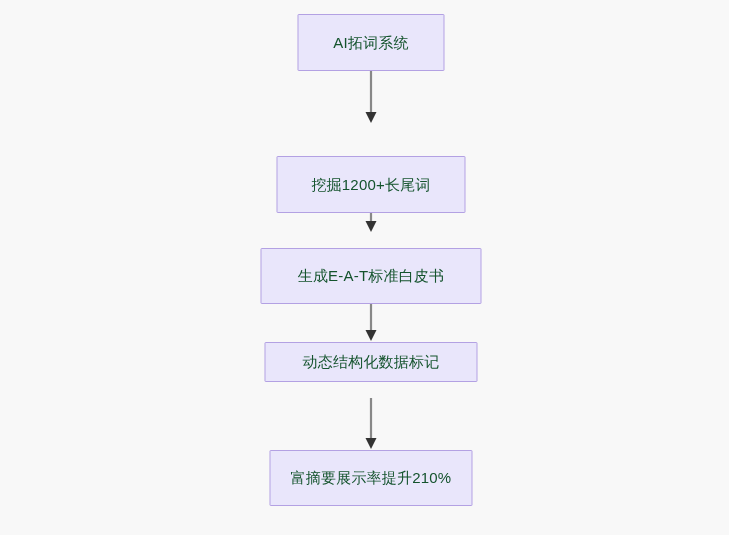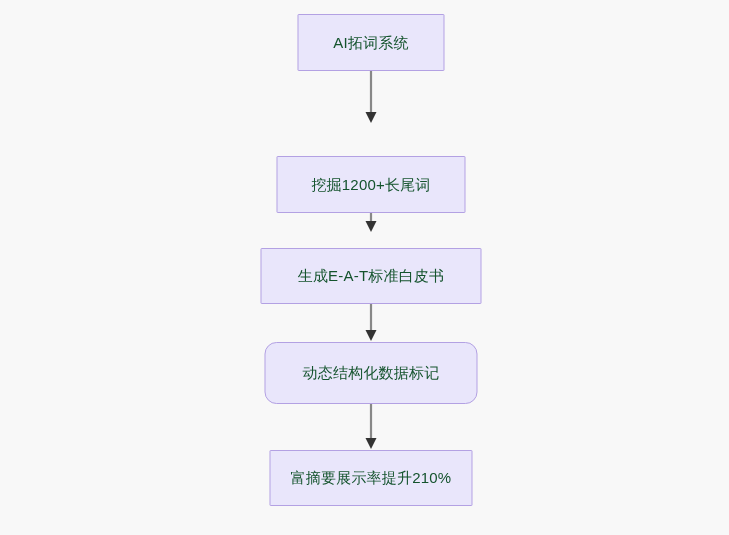--- a/index.html
+++ b/index.html
@@ -91,21 +91,21 @@
   </div>
 
   <div class="node" style="left:371px; top:124px; width:189px; height:57px;margin-top:32px;">
     <span class="node-label">挖掘1200+长尾词</span>
   </div>
 
   <div class="node" style="left:371px; top:248px; width:221px; height:56px;">
     <span class="node-label">生成E-A-T标准白皮书</span>
   </div>
 
-  <div class="node" style="left:371px; top:342px; width:213px; height:62px;border-radius:12px;">
+  <div class="node" style="left:371px; top:342px; width:213px; height:40px;">
     <span class="node-label">动态结构化数据标记</span>
   </div>
 
   <div class="node" style="left:371px; top:450px; width:203px; height:56px;">
     <span class="node-label">富摘要展示率提升210%</span>
   </div>
 
 </div>
 
 </body></html>

